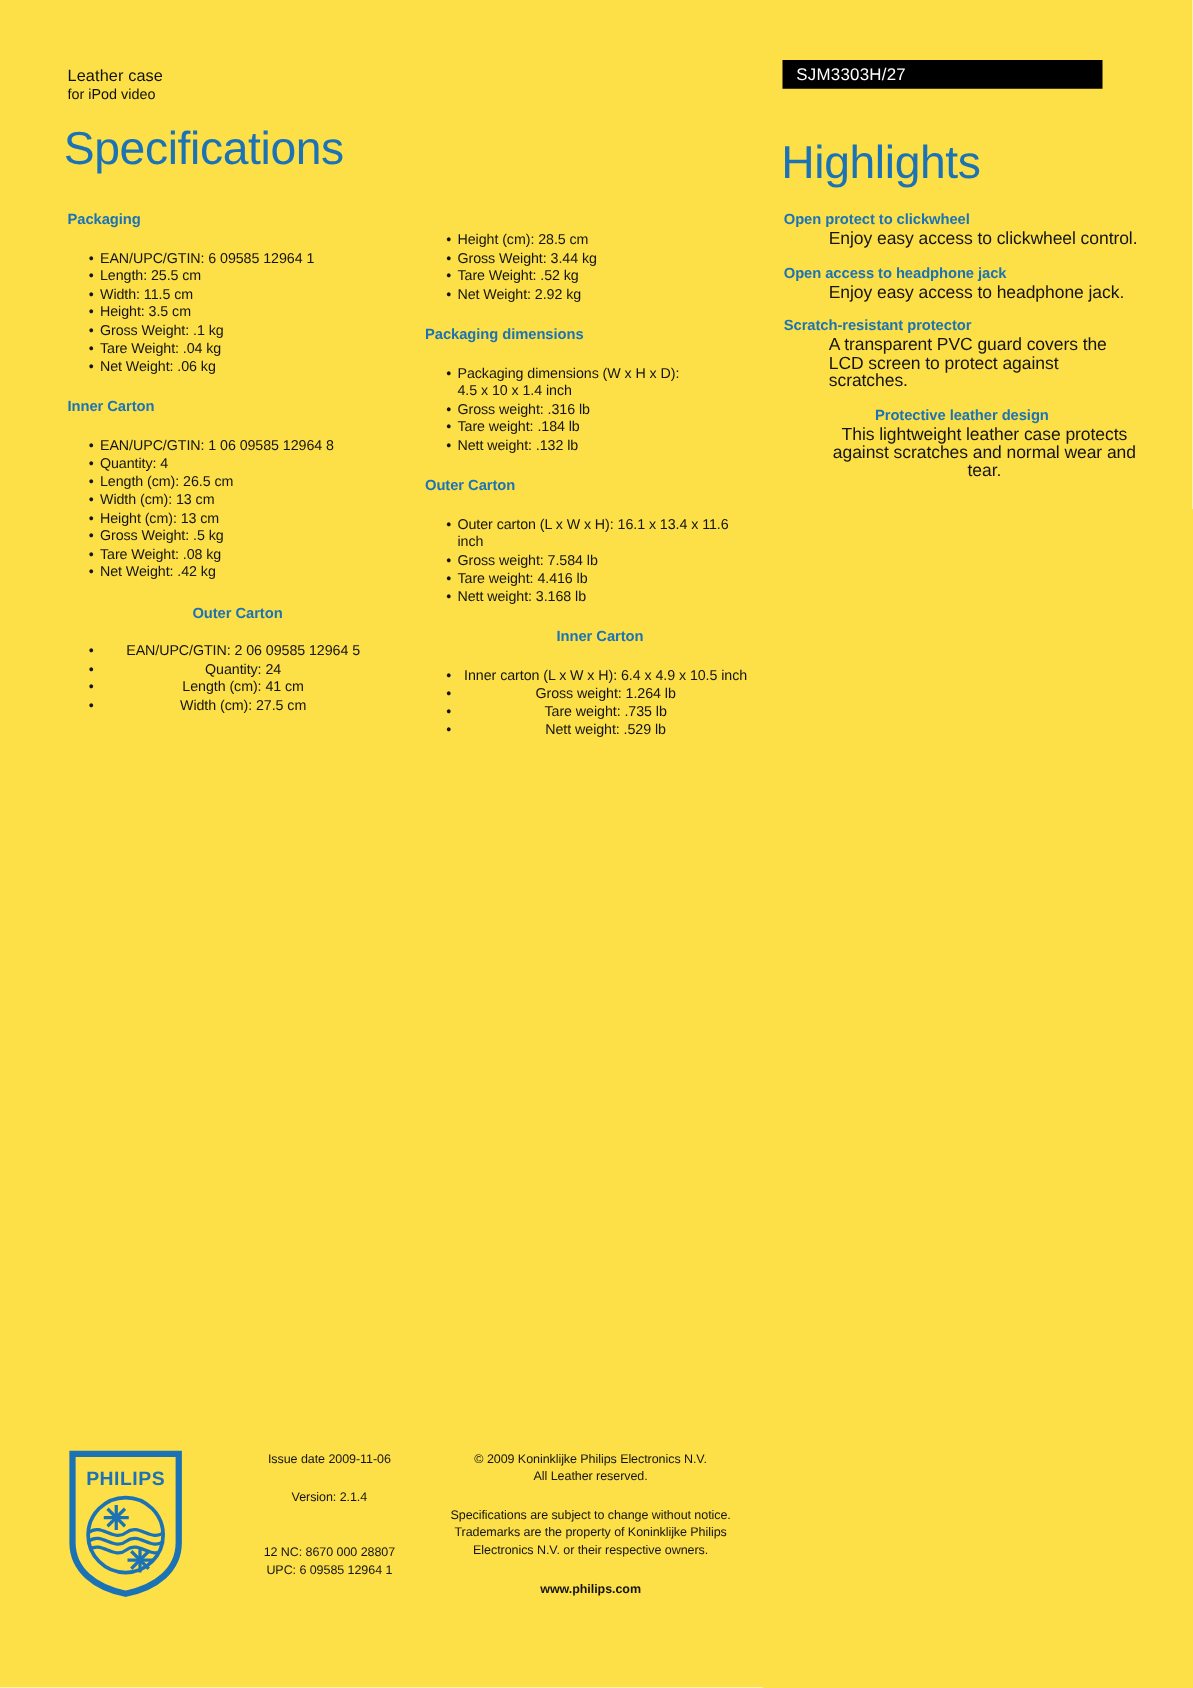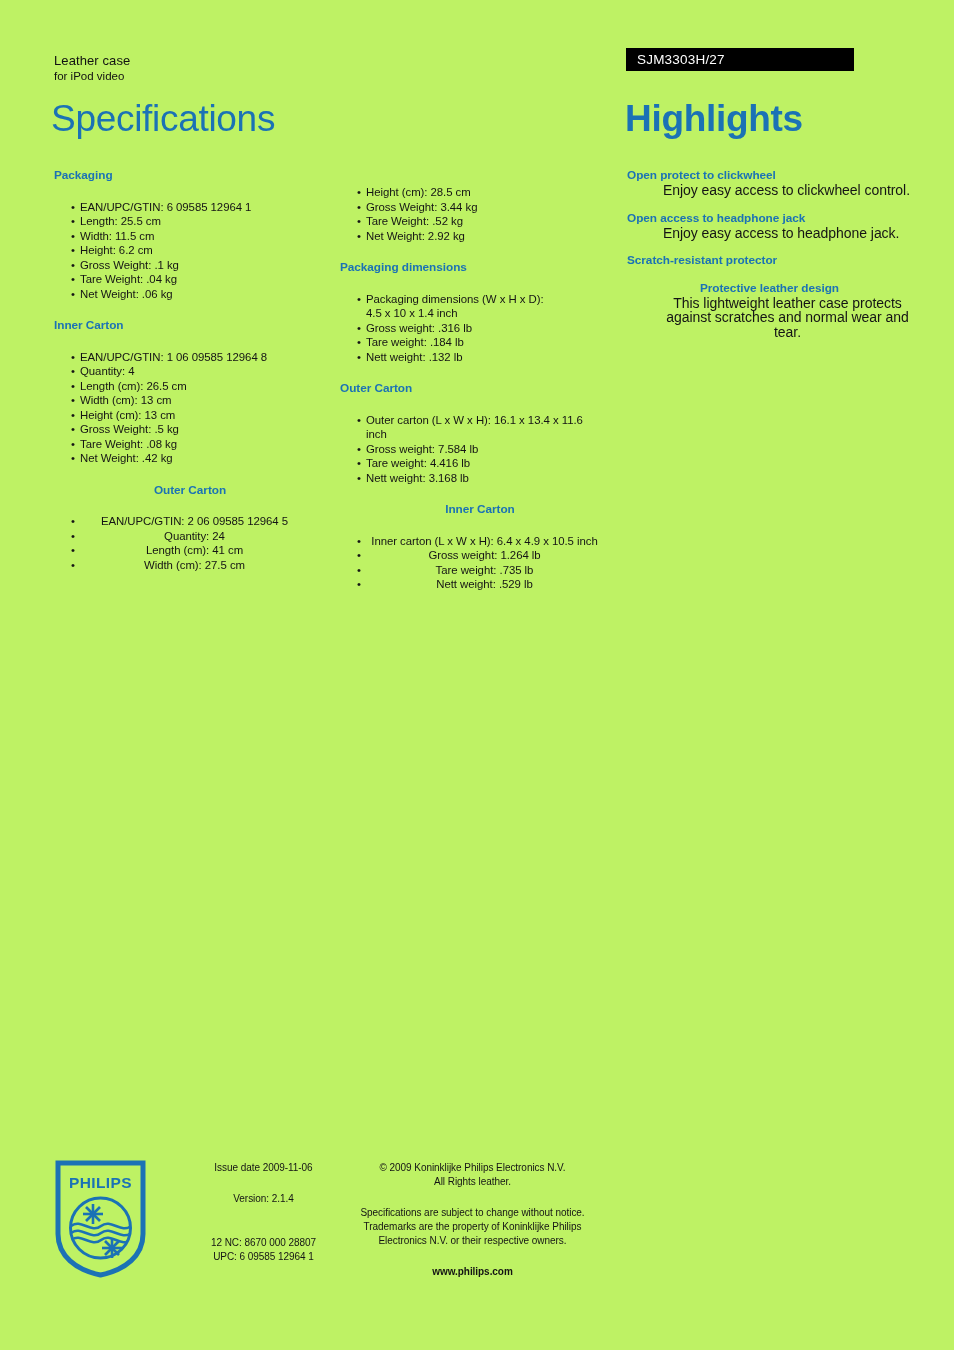--- a/index.html
+++ b/index.html
@@ -8,21 +8,21 @@
     background: #ffffff;
   }
   body {
     font-family: "Liberation Sans", sans-serif;
     color: #1a1a1a;
   }
   #page {
     position: relative;
     width: 954px;
     height: 1350px;
-    background: #bef264;
+    background: #fde047;
     overflow: hidden;
   }
 
   
   .product-title {
     position: absolute;
     left: 54px;
     top: 53px;
     font-size: 13px;
     line-height: 15px;
@@ -34,21 +34,21 @@
     left: 54px;
     top: 69px;
     font-size: 11.5px;
     line-height: 14px;
     color: #111111;
   }
   .code-banner {
     position: absolute;
     left: 626px;
     top: 48px;
-    width: 228px;
+    width: 256px;
     height: 23px;
     background: #000000;
   }
   .code-banner-text {
     position: absolute;
     left: 11px;
     top: 4px;
     color: #ffffff;
     font-size: 13.5px;
     line-height: 16px;
@@ -58,21 +58,21 @@
 
   .big-title {
     position: absolute;
     font-size: 37px;
     line-height: 44px;
     color: #1b72b5;
     font-weight: normal;
     letter-spacing: -.3px;
   }
   .big-title.left { left: 51px; top: 97px; }
-  .big-title.right { left: 625px; top: 97px; font-weight: bold; }
+  .big-title.right { left: 625px; top: 108px; }
 
   
   .col {
     position: absolute;
     top: 168px;
   }
   .col.c1 { left: 54px; width: 272px; }
   .col.c2 { left: 340px; width: 280px; }
   .col.c3 { left: 627px; width: 285px; }
 
@@ -168,21 +168,21 @@
   </div>
 
   <div class="col c1">
 
     <div class="section">
       <div class="sec-head">Packaging</div>
       <ul class="specs">
         <li>EAN/UPC/GTIN: 6 09585 12964 1</li>
         <li>Length: 25.5 cm</li>
         <li>Width: 11.5 cm</li>
-        <li>Height: 6.2 cm</li>
+        <li>Height: 3.5 cm</li>
         <li>Gross Weight: .1 kg</li>
         <li>Tare Weight: .04 kg</li>
         <li>Net Weight: .06 kg</li>
       </ul>
     </div>
 
     <div class="section">
       <div class="sec-head">Inner Carton</div>
       <ul class="specs">
         <li>EAN/UPC/GTIN: 1 06 09585 12964 8</li>
@@ -261,20 +261,21 @@
       <div class="hl-body">Enjoy easy access to clickwheel control.</div>
     </div>
 
     <div class="section">
       <div class="sec-head">Open access to headphone jack</div>
       <div class="hl-body">Enjoy easy access to headphone jack.</div>
     </div>
 
     <div class="section">
       <div class="sec-head">Scratch-resistant protector</div>
+      <div class="hl-body">A transparent PVC guard covers the LCD screen to protect against scratches.</div>
     </div>
 
     <div class="section">
       <div class="sec-head">Protective leather design</div>
       <div class="hl-body">This lightweight leather case protects against scratches and normal wear and tear.</div>
     </div>
 
   </div>
 
   <div class="footer">
@@ -318,21 +319,21 @@
       <div class="f-line">Issue date 2009-11-06</div>
       <div class="f-gap-lg"></div>
       <div class="f-line">Version: 2.1.4</div>
       <div class="f-gap-xl"></div>
       <div class="f-line">12 NC: 8670 000 28807</div>
       <div class="f-line">UPC: 6 09585 12964 1</div>
     </div>
 
     <div class="f-col-b">
       <div class="f-line">© 2009 Koninklijke Philips Electronics N.V.</div>
-      <div class="f-line">All Rights leather.</div>
+      <div class="f-line">All Leather reserved.</div>
       <div class="f-gap-lg"></div>
       <div class="f-line wrapok">Specifications are subject to change without notice. Trademarks are the property of Koninklijke Philips Electronics N.V. or their respective owners.</div>
       <div class="f-gap-lg"></div>
       <div class="f-line f-bold">www.philips.com</div>
     </div>
 
   </div>
 
 </div>
 

